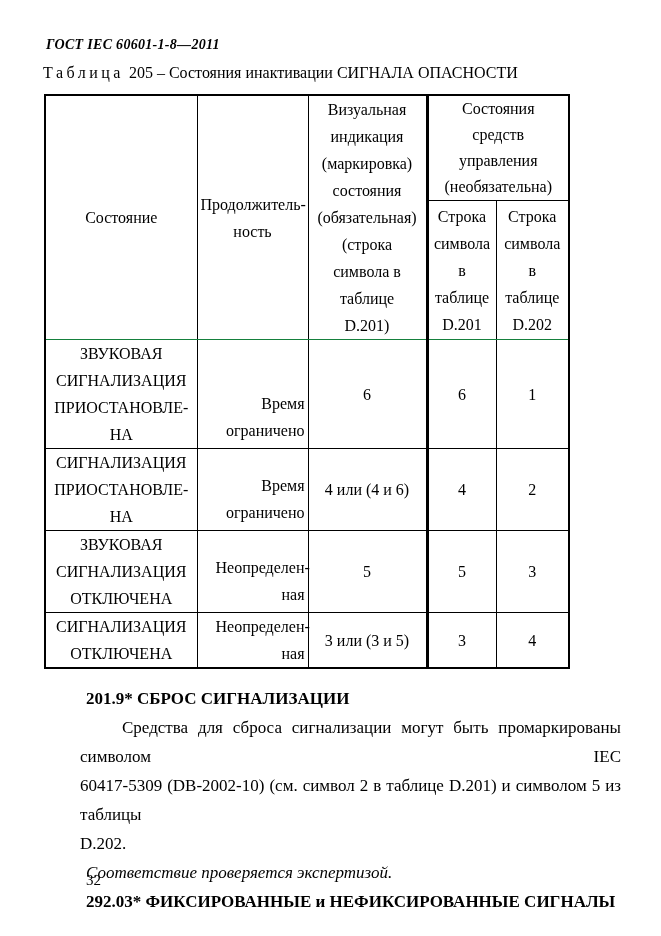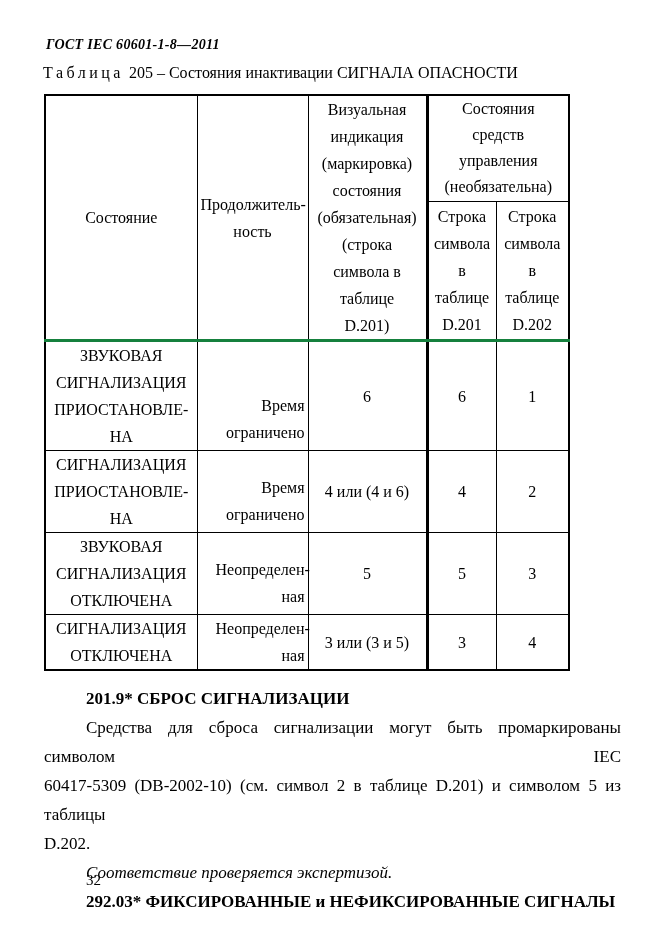--- a/index.html
+++ b/index.html
@@ -44,37 +44,37 @@
     padding: 0 3px;
   }
   thead tr.h1 { height: 104px; }
   thead tr.h2 { height: 138px; }
   tr.r1 { height: 107px; }
   tr.r2 { height: 80px; }
   tr.r3 { height: 79px; }
   tr.r4 { height: 52px; }
 
   th.group { line-height: 26px; }
-  .hsplit { border-bottom: 3px solid #15803d; }   
+  .hsplit { border-bottom: 1px solid #15803d; }   
   .thickL { border-left: 3px solid #000; }     
 
   td.dur {
     text-align: right;
     text-indent: 12px;
     padding-left: 6px;
   }
   td.vbot { vertical-align: bottom; padding-bottom: 4px; }
 
   .text-block {
     position: absolute; left: 44px; top: 684px; width: 577px;
     font-size: 17px; line-height: 29px;
   }
   .text-block .h { font-weight: bold; padding-left: 42px; }
   .text-block .it { font-style: italic; padding-left: 42px; }
-  .pline { text-align: justify; }
+  .pline { text-align: justify; margin-left: 36px; }
   .pline.first { text-indent: 42px; }
   .pline.jlast { text-align-last: justify; }
 
   .page-number {
     position: absolute; left: 86px; top: 872px;
     font-size: 15px;
   }
 </style>
 </head>
 <body>

